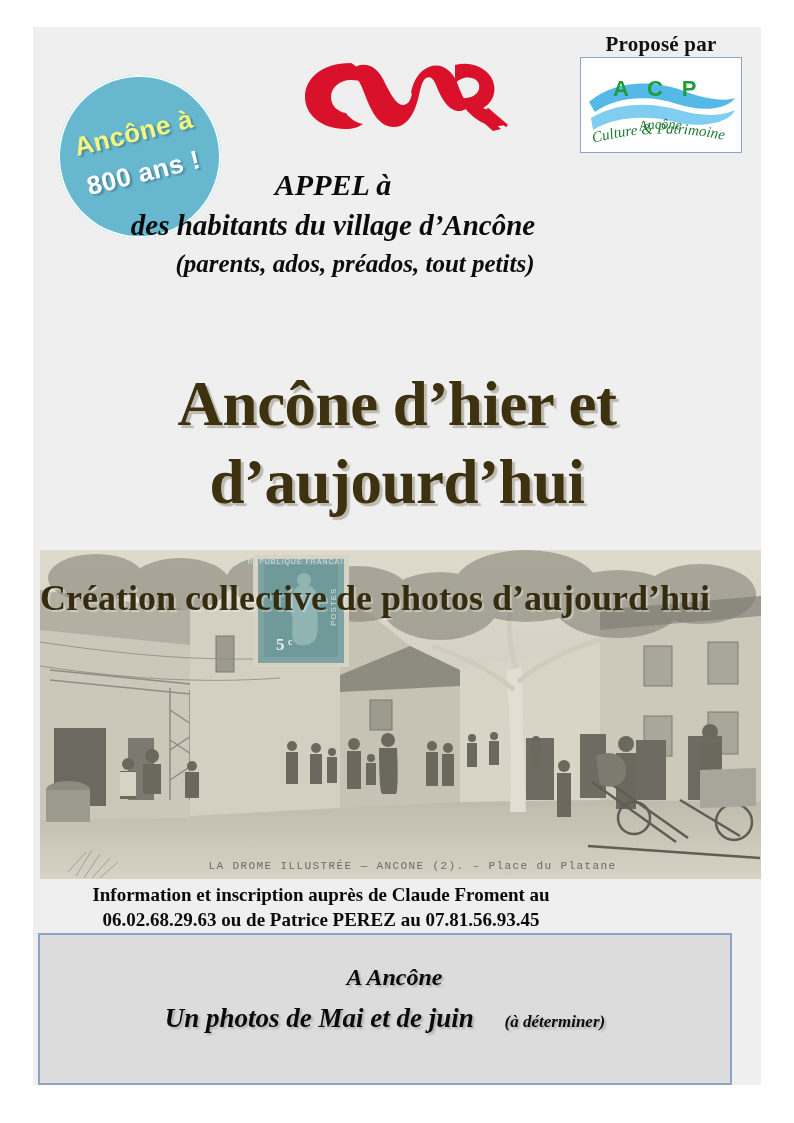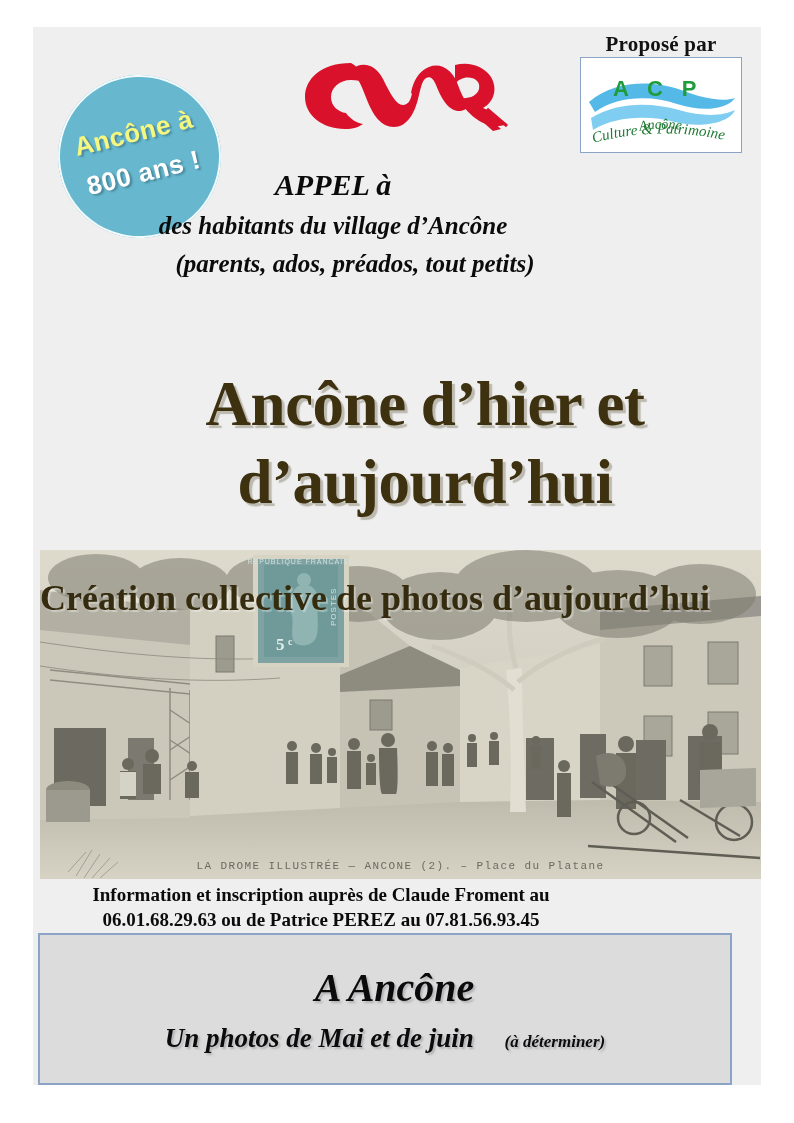--- a/index.html
+++ b/index.html
@@ -93,37 +93,36 @@
     left: 0;
     top: 137px;
     width: 600px;
     text-align: center;
     color: #0b0b0b;
     font-weight: bold;
     font-style: italic;
   }
   #call .c1 { font-size: 30px; line-height: 41px; }
   #call .c2 { font-size: 30px; line-height: 41px; }
-  #call .c3 { font-size: 25px; line-height: 41px; }
+  #call .c3 { font-size: 29px; line-height: 41px; }
   #call .c4 { font-size: 25px; line-height: 36px; padding-left: 44px; }
 
   
   #main-title {
     position: absolute;
     left: 0;
     top: 338px;
     width: 728px;
     text-align: center;
     color: #3d3110;
     font-weight: bold;
     font-size: 63px;
     line-height: 78px;
     letter-spacing: -.5px;
     text-shadow: 3px 3px 1px rgba(145,140,120,.55);
-    margin-left: 28px;
   }
 
   
   #photo {
     position: absolute;
     left: 7px;
     top: 523px;
     width: 721px;
     height: 329px;
     overflow: hidden;
@@ -137,21 +136,21 @@
     width: 100%;
     text-align: left;
     font-size: 36px;
     font-weight: bold;
     color: #352c10;
     text-shadow: 2px 2px 1px rgba(255,255,255,.35);
     pointer-events: none;
   }
   #postcard-caption {
     position: absolute;
-    left: 0;
+    left: 12px;
     bottom: 7px;
     width: 100%;
     text-align: center;
     font-family: "Liberation Mono", "DejaVu Sans Mono", monospace;
     font-size: 11px;
     letter-spacing: 1.4px;
     color: #6e6a5d;
   }
 
   
@@ -173,21 +172,21 @@
     left: 5px;
     top: 906px;
     width: 690px;
     height: 148px;
     background: #dcdcdc;
     border: 2px solid #8ba4c6;
     text-align: center;
   }
   #where-box .w1 {
     margin-top: 29px;
-    font-size: 40px;
+    font-size: 24px;
     font-weight: bold;
     font-style: italic;
     color: #0b0b0b;
     text-shadow: 2px 2px 2px rgba(140,140,150,.5);
     margin-left: 19px;
   }
   #where-box .w2 {
     margin-top: 12px;
     font-size: 27px;
     font-weight: bold;
@@ -457,21 +456,21 @@
         <path d="M36 326 L52 300 M44 328 L60 304 M52 328 L70 308 M60 328 L78 312 M28 322 L46 302"></path>
       </g>
     </svg>
 
     <div id="photo-caption-overlay">Création collective de photos d’aujourd’hui</div>
     <div id="postcard-caption">LA DROME ILLUSTRÉE  —  ANCONE (2).  –  Place du Platane</div>
   </div>
 
   <div id="contact">
     <div>Information et inscription auprès de Claude Froment au</div>
-    <div>06.01.68.29.63 ou de Patrice PEREZ au 07.81.56.93.45</div>
+    <div>06.02.68.29.63 ou de Patrice PEREZ au 07.81.56.93.45</div>
   </div>
 
   <div id="where-box">
     <div class="w1">A Ancône</div>
     <div class="w2">
       <span>Un photos de Mai et de juin </span><span class="small">(à déterminer)</span>
     </div>
   </div>
 
 </div>

